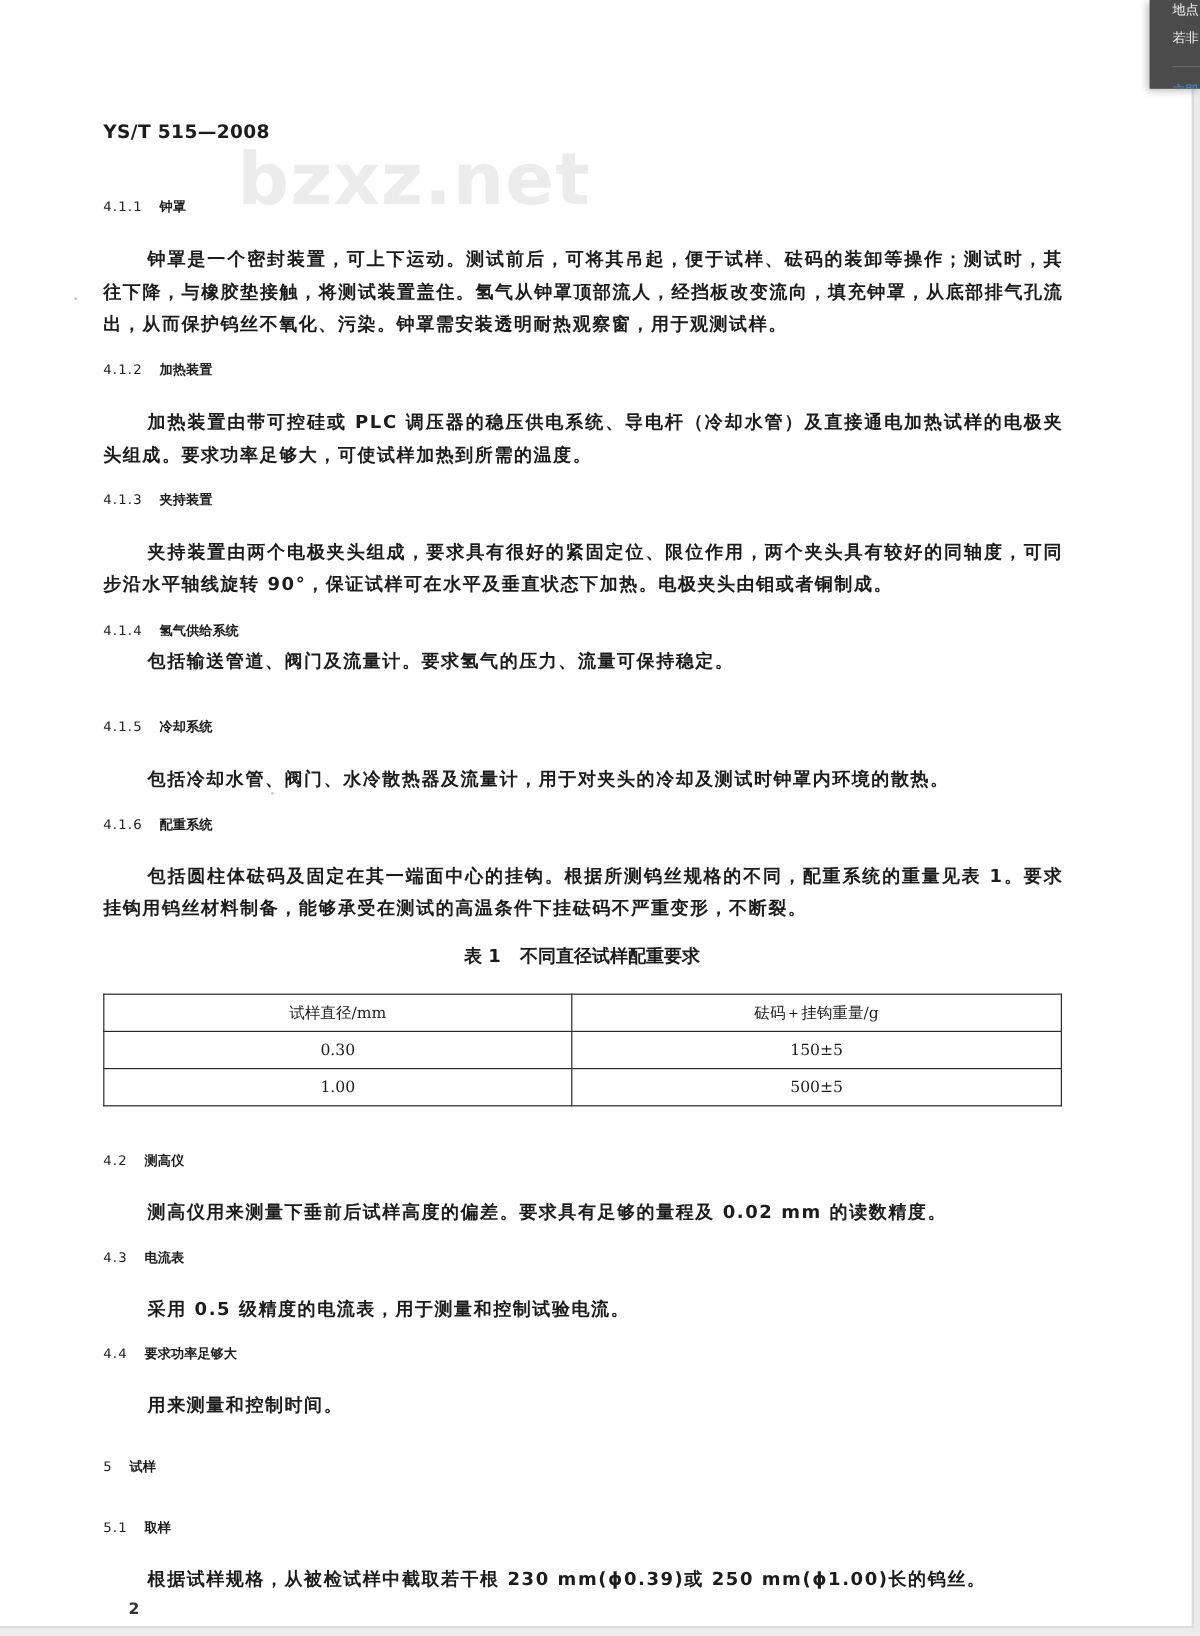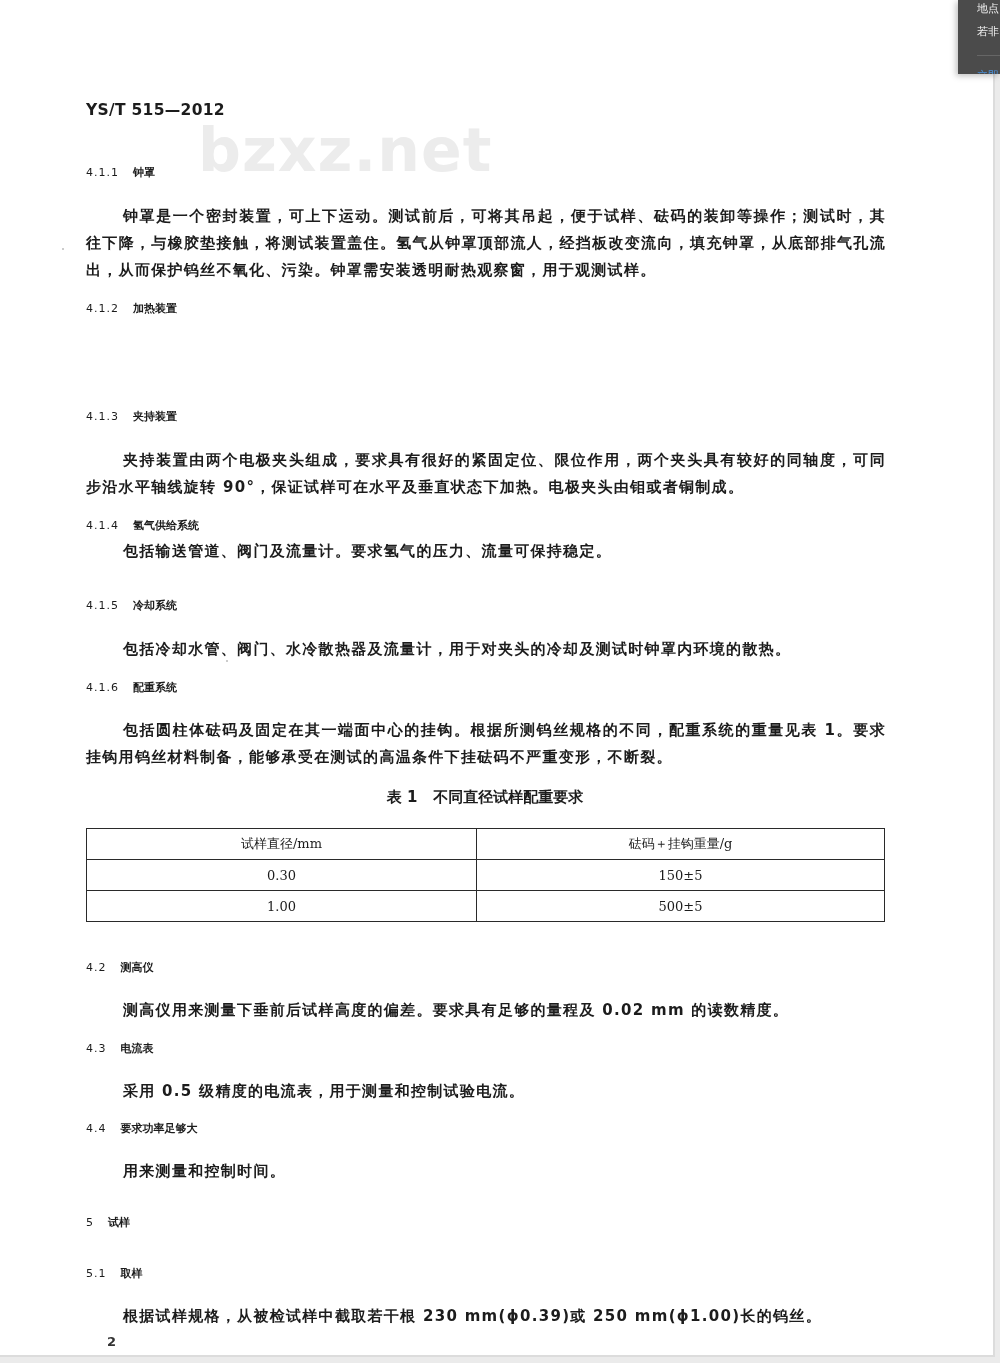--- a/index.html
+++ b/index.html
@@ -73,30 +73,31 @@
   .popup .link { position: absolute; left: 19px; top: 68px; white-space: nowrap; color: #4a90d9; text-decoration: underline; }
   .speck { position: absolute; width: 2px; height: 2px; background: #bbb; border-radius: 1px; }
 </style>
 </head>
 <body>
 
 <div class="page">
 
   <div class="watermark">bzxz.net</div>
 
-  <div class="doc-code">YS/T 515—2012</div>
+  <div class="doc-code">YS/T 515—2008</div>
 
   <div class="heading" style="top:165px">
     <span class="num">4.1.1</span><span class="title">钟罩</span>
   </div>
   <div class="para" style="top:203px">钟罩是一个密封装置，可上下运动。测试前后，可将其吊起，便于试样、砝码的装卸等操作；测试时，其往下降，与橡胶垫接触，将测试装置盖住。氢气从钟罩顶部流人，经挡板改变流向，填充钟罩，从底部排气孔流出，从而保护钨丝不氧化、污染。钟罩需安装透明耐热观察窗，用于观测试样。</div>
 
   <div class="heading" style="top:301px">
     <span class="num">4.1.2</span><span class="title">加热装置</span>
   </div>
+  <div class="para" style="top:339px">加热装置由带可控硅或 PLC 调压器的稳压供电系统、导电杆（冷却水管）及直接通电加热试样的电极夹头组成。要求功率足够大，可使试样加热到所需的温度。</div>
 
   <div class="heading" style="top:409px">
     <span class="num">4.1.3</span><span class="title">夹持装置</span>
   </div>
   <div class="para" style="top:447px">夹持装置由两个电极夹头组成，要求具有很好的紧固定位、限位作用，两个夹头具有较好的同轴度，可同步沿水平轴线旋转 90°，保证试样可在水平及垂直状态下加热。电极夹头由钼或者铜制成。</div>
 
   <div class="heading" style="top:518px">
     <span class="num">4.1.4</span><span class="title">氢气供给系统</span>
   </div>
   <div class="para" style="top:538px">包括输送管道、阀门及流量计。要求氢气的压力、流量可保持稳定。</div>

